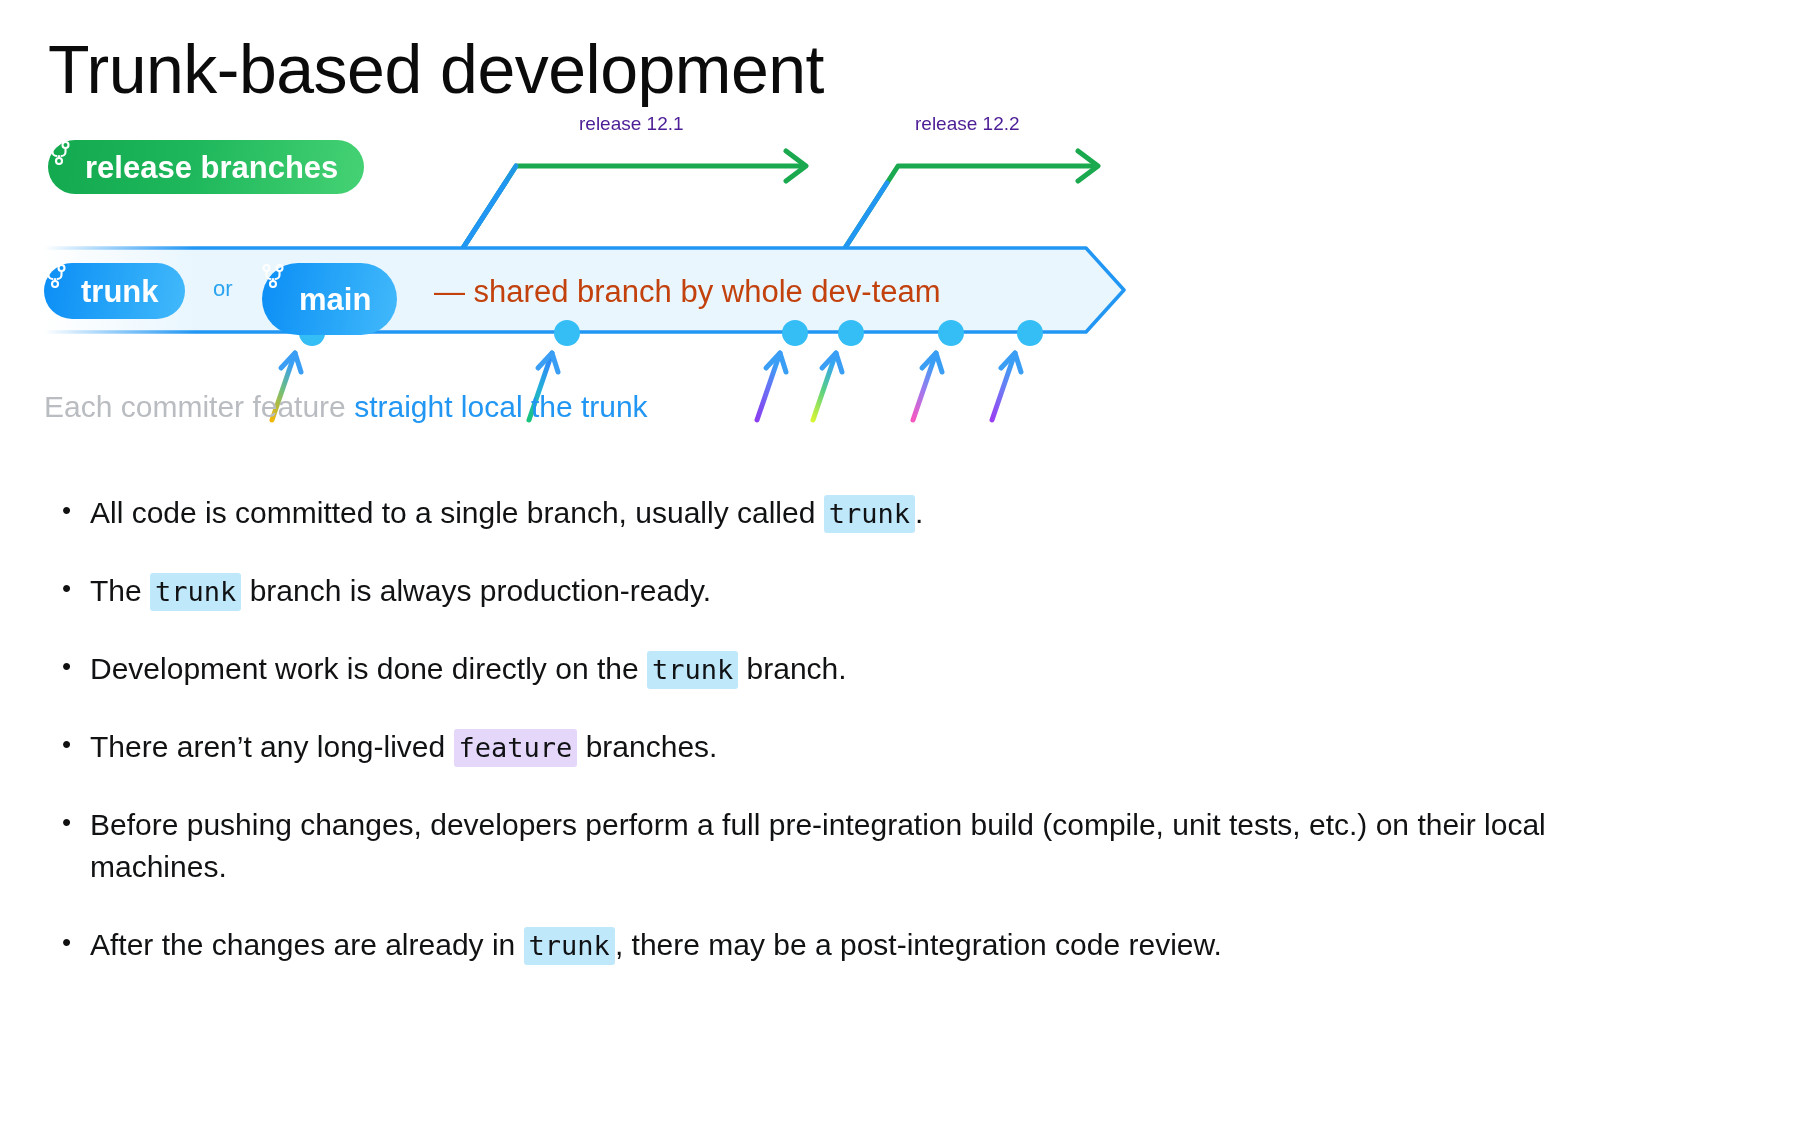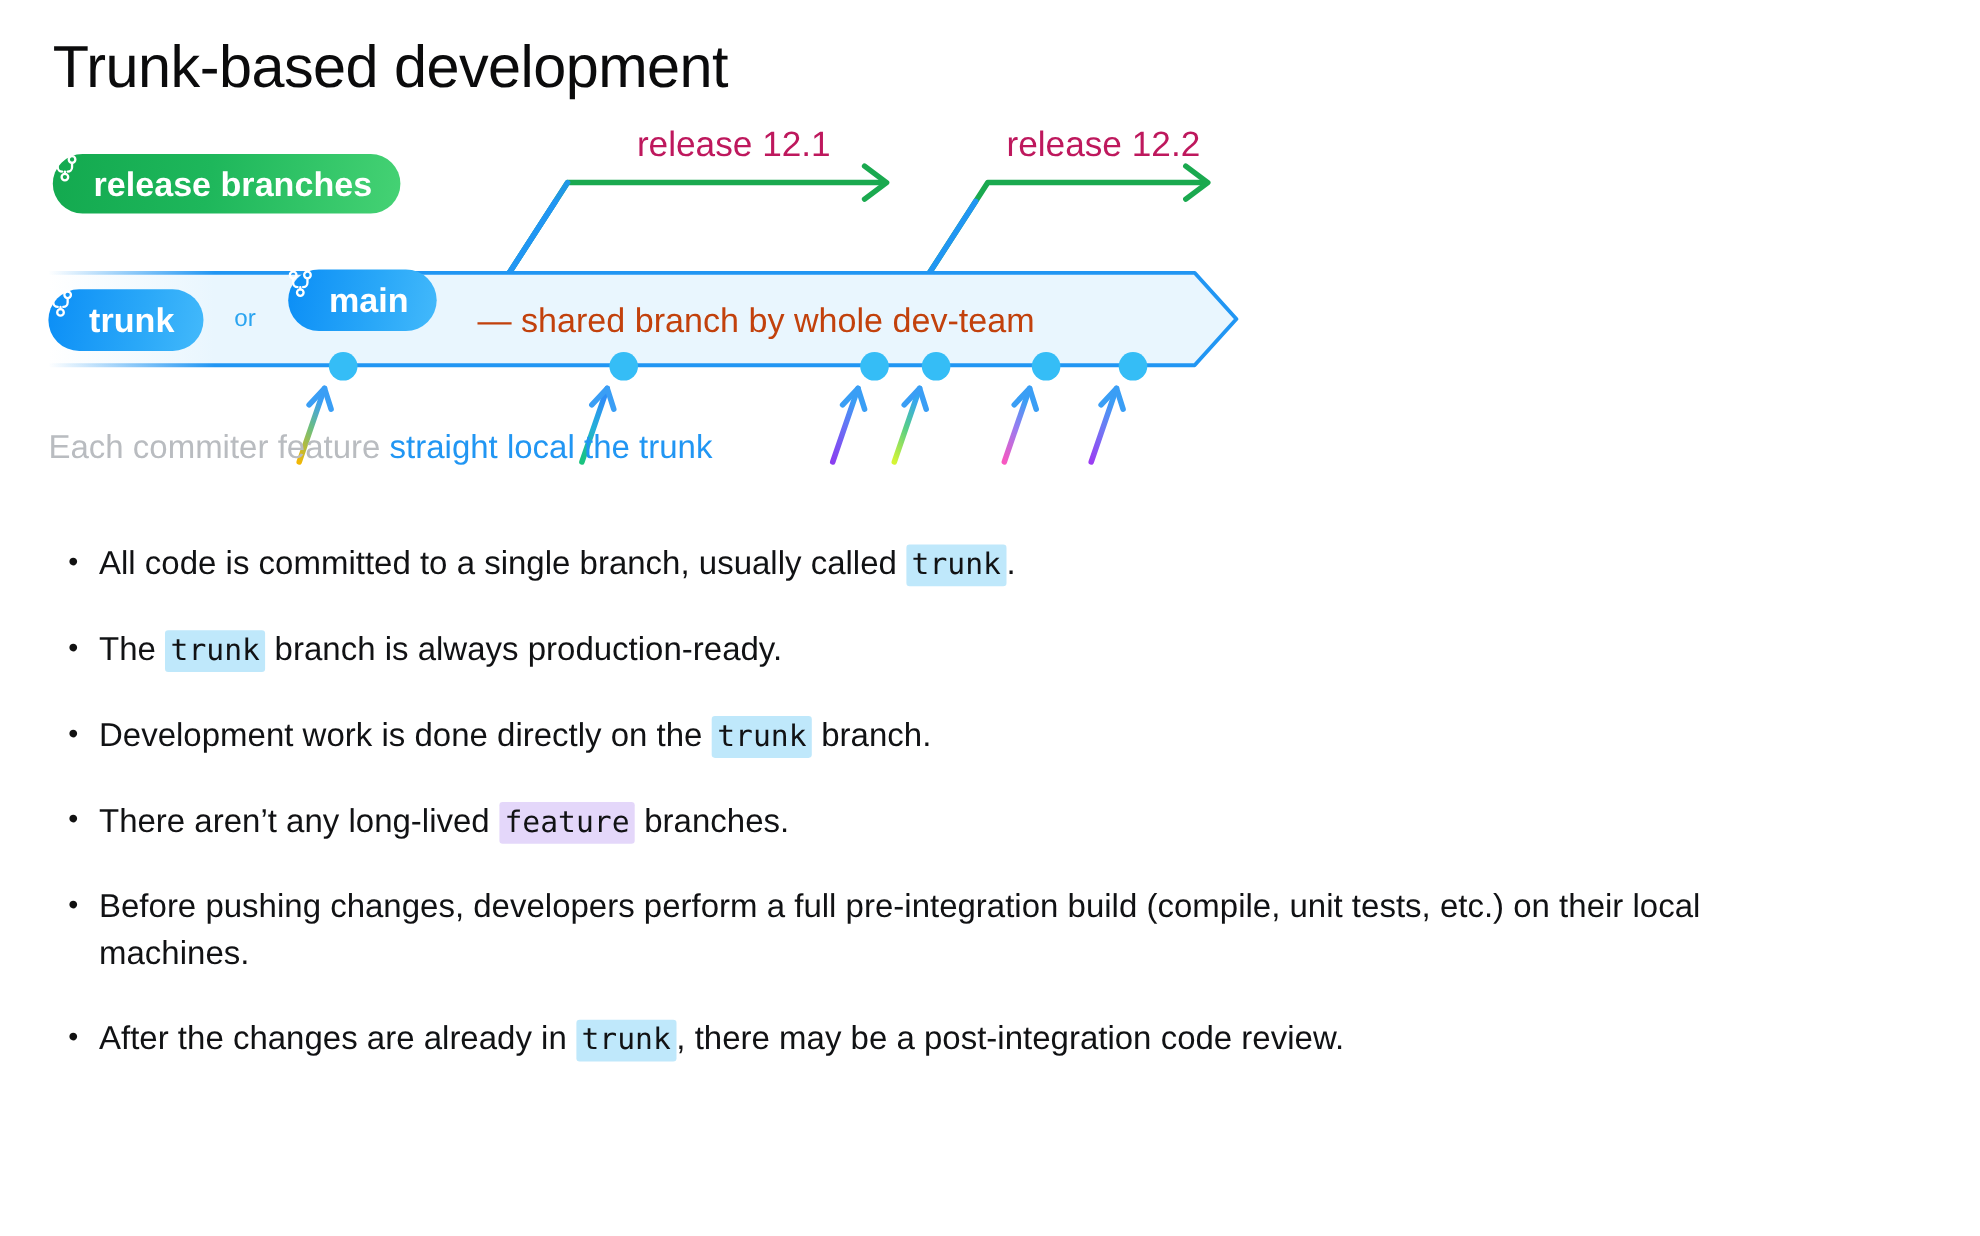--- a/index.html
+++ b/index.html
@@ -10,21 +10,21 @@
     font-family: "Liberation Sans", sans-serif;
     overflow: hidden;
   }
 
   .page { position: relative; width: 1800px; height: 1124px; background:#fff; }
 
   
   .title {
     position: absolute;
     left: 48px; top: 30px;
-    font-size: 54px;
+    font-size: 68px;
     font-weight: 400;
     letter-spacing: -0.5px;
     color: #0b0b0c;
     white-space: nowrap;
   }
 
   
   .diagram {
     position: absolute;
     left: 0; top: 100px;
@@ -54,44 +54,44 @@
     height: 54px;
     font-size: 31px;
   }
   .pill-blue-trunk {
     left: 44px; top: 163px;
     background: linear-gradient(100deg,#0b8ef6 0%, #2aa8f8 60%, #43b9fb 100%);
     height: 56px;
     font-size: 31px;
   }
   .pill-blue-main {
-    left: 262px; top: 145px;
+    left: 262px; top: 163px;
     background: linear-gradient(100deg,#0b8ef6 0%, #2aa8f8 60%, #43b9fb 100%);
-    height: 56px;
+    height: 72px;
     font-size: 31px;
   }
 
   .or-text {
     position: absolute;
     left: 213px; top: 176px;
     font-size: 22px;
     color: #2aa4f0;
   }
   .shared-text {
     position: absolute;
     left: 434px; top: 174px;
     font-size: 31px;
     color: #c2410c;
     white-space: nowrap;
   }
 
   .rel-label {
     position: absolute;
-    font-size: 32px;
-    color: #be185d;
+    font-size: 19px;
+    color: #4c1d95;
     white-space: nowrap;
   }
   .rel-1 { left: 579px; top: 13px; }
   .rel-2 { left: 915px; top: 13px; }
 
   .caption {
     position: absolute;
     left: 44px; top: 290px;
     font-size: 30px;
     white-space: nowrap;

